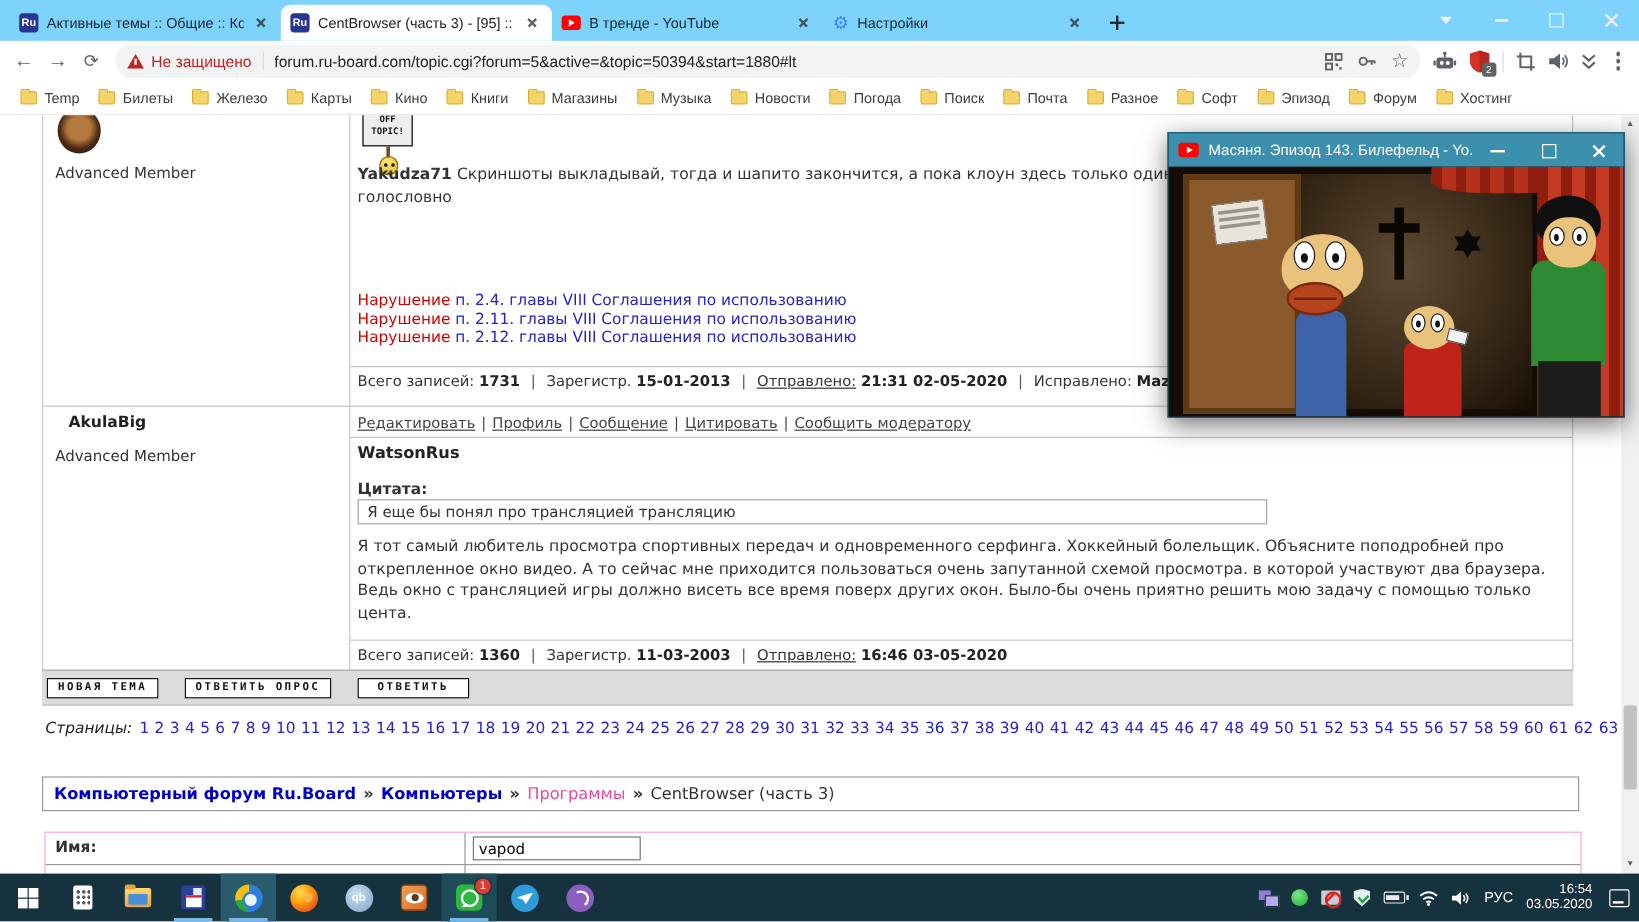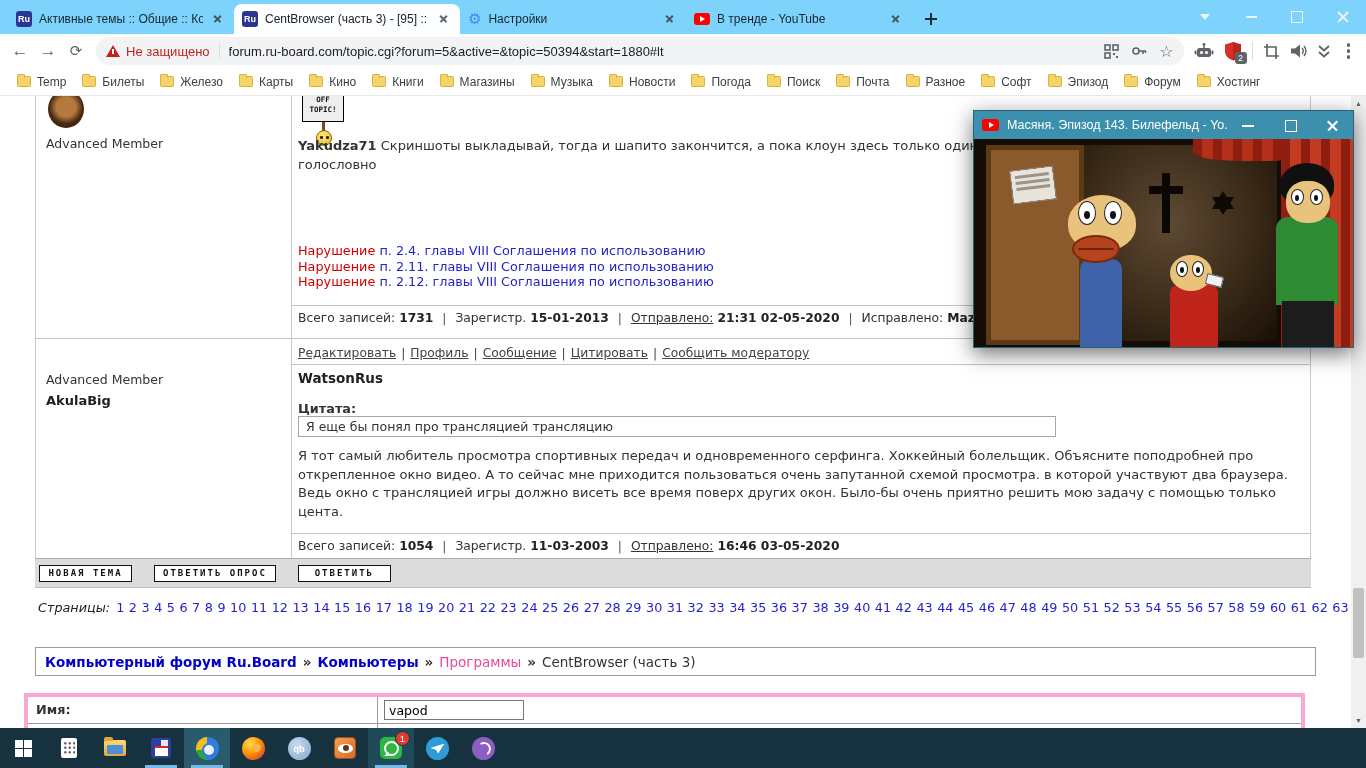--- a/index.html
+++ b/index.html
@@ -69,41 +69,41 @@
   .smiley::before { content:""; position:absolute; left:3px; top:5px; width:2.5px; height:2.5px; background:#222; border-radius:50%; box-shadow:6px 0 0 #222; }
   .smiley::after { content:""; position:absolute; left:5px; top:10.5px; width:6px; height:2px; border-bottom:1.5px solid #333; border-radius:50%; }
   .p1text { position:absolute; left:262px; top:40px; width:1000px; line-height:19px; }
   .vio-list { position:absolute; left:262px; top:147px; line-height:15.5px; font-size:12.8px; }
   .vio-label { color:#d40000; }
   .vio-link { color:#2424cc; }
   .stats { position:absolute; left:262px; top:215px; font-size:12.3px; color:#333; }
   .stats b { color:#222;text-align:center; }
   .sep { margin:0 5px; color:#555; }
   .ulink { text-decoration:underline; }
-  .author { position:absolute; left:10px; top:249px; font-weight:bold; font-size:13px; color:#222;margin-top:48px; }
+  .author { position:absolute; left:21px; top:249px; font-weight:bold; font-size:13px; color:#222; }
   .actions { position:absolute; left:262px; top:250px; font-size:12.3px; color:#444; }
   .act-wrap .pipe { margin:0 5px; text-decoration:none; }
   .act-wrap:first-child .pipe { display:none; }
   .act { text-decoration:underline; }
   .rank2 { position:absolute; left:10px; top:276px; font-size:12.5px; }
   .addressee { position:absolute; left:262px; top:274px; font-weight:bold; font-size:13.5px; color:#222; }
   .quote-label { position:absolute; left:262px; top:305px; font-weight:bold; font-size:12.8px; }
   .quote-box { position:absolute; left:262px; top:320px; width:758px; height:21px; background:#fff; border:1px solid #a6a6a6; font-size:12.5px; padding:2px 7px; white-space:nowrap; overflow:hidden; }
   .pbody { position:absolute; left:262px; top:351px; width:1008px; line-height:18.5px; }
   .stats2 { position:absolute; left:262px; top:443px; font-size:12.3px; }
   .footer-band { position:absolute; left:35px; top:462px; width:1276px; height:30px; background:#dcdcdc; border-top:1px solid #adadad; border-bottom:1px solid #bdbdbd; display:flex; align-items:center; gap:22px; padding-left:4px; }
   .fbtn { background:#fff; border:1.5px solid #111; height:17px; min-width:93px; font-family:"DejaVu Sans Mono",monospace; font-size:9px; font-weight:bold; letter-spacing:2px; color:#111; padding:0 8px; }
   .pages { position:absolute; left:38px; top:503px; width:1272px; font-size:12.8px; line-height:17.5px; color:#222; }
   .pages .pg { color:#2424cc; margin-right:4.5px; }
   .pages .plabel { margin-right:6px;font-style:italic; }
   .crumbs { position:absolute; left:35px; top:551px; width:1281px; height:29px; border:1px solid #9a9a9a; display:flex; align-items:center; padding:0 9px; font-size:13.5px; gap:6px; white-space:nowrap; }
   .crumb-b { color:#0000c8; font-weight:bold; }
   .crumb-l { color:#ec4899; }
   .crumb-sep { color:#333; font-weight:bold; }
-  .formtbl { position:absolute; left:24px; top:597px; width:1281px; height:60px; border:4px solid #f9a8d4; }
+  .formtbl { position:absolute; left:37px; top:597px; width:1281px; height:60px; border:1px solid #f9a8d4; }
   .form-row1 { display:flex; height:27px; border-bottom:1px solid #9a9a9a; }
   .form-cell-l { width:350px; border-right:1px solid #9a9a9a; padding:5px 8px; font-weight:bold; font-size:12.8px; }
   .form-cell-r { flex:1; padding:3px 6px; }
   .form-input { width:140px; height:20px; border:1px solid #767676; font-size:12.5px; padding:1px 4px; font-family:"DejaVu Sans",sans-serif; }
   .form-row2 { display:flex; height:30px; }
   .form-cell-l2 { width:350px; border-right:1px solid #9a9a9a; }
 
   
   .scrollbar { position:absolute; right:0; top:96px; width:15px; height:632px; background:#f0f0f0; z-index:5; }
   .sb-arrow { height:15px; display:flex; align-items:center; justify-content:center; color:#606060; font-size:7px; }
@@ -206,27 +206,27 @@
     <span class="fav-ru">Ru</span>
     <span class="title">Активные темы :: Общие :: Комп</span>
     <span class="tab-close"></span>
   </div>
   <div class="tab active">
     <span class="fav-ru">Ru</span>
     <span class="title">CentBrowser (часть 3) - [95] :: Пр</span>
     <span class="tab-close"></span>
   </div>
   <div class="tab">
+    <span class="fav-yt"></span>
+    <span class="title">В тренде - YouTube</span>
+    <span class="tab-close"></span>
+  </div>
+  <div class="tab">
     <span class="gear-icon"></span>
     <span class="title">Настройки</span>
-    <span class="tab-close"></span>
-  </div>
-  <div class="tab">
-    <span class="fav-yt"></span>
-    <span class="title">В тренде - YouTube</span>
     <span class="tab-close"></span>
   </div>
   <div class="newtab"></div>
   <div class="win-controls">
     <div class="wc">
         <span class="caret-down"></span>
       </div>
     <div class="wc wc-min"></div>
     <div class="wc wc-max"></div>
     <div class="wc wc-close"></div>
@@ -410,21 +410,21 @@
     <div class="author">AkulaBig</div>
     <div class="actions"><span class="act-wrap"><a class="act">Редактировать</a></span><span class="act-wrap"><span class="pipe">|</span><a class="act">Профиль</a></span><span class="act-wrap"><span class="pipe">|</span><a class="act">Сообщение</a></span><span class="act-wrap"><span class="pipe">|</span><a class="act">Цитировать</a></span><span class="act-wrap"><span class="pipe">|</span><a class="act">Сообщить модератору</a></span></div>
     <div class="hline" style="left:256px;right:0;top:268px;"></div>
     <div class="rank2">Advanced Member</div>
     <div class="addressee">WatsonRus</div>
     <div class="quote-label">Цитата:</div>
     <div class="quote-box">Я еще бы понял про трансляцией трансляцию</div>
     <div class="pbody">Я тот самый любитель просмотра спортивных передач и одновременного серфинга. Хоккейный болельщик. Объясните поподробней про открепленное окно видео. А то сейчас мне приходится пользоваться очень запутанной схемой просмотра. в которой участвуют два браузера. Ведь окно с трансляцией игры должно висеть все время поверх других окон. Было-бы очень приятно решить мою задачу с помощью только цента.</div>
     <div class="hline" style="left:256px;right:0;top:437px;"></div>
     <div class="stats stats2">
-      <span>Всего записей:</span> <b>1054</b>
+      <span>Всего записей:</span> <b>1360</b>
       <span class="sep">|</span>
       <span>Зарегистр.</span> <b>11-03-2003</b>
       <span class="sep">|</span>
       <span class="ulink">Отправлено:</span> <b>16:46 03-05-2020</b>
     </div>
   </div>
 
   <div class="footer-band">
       <button class="fbtn">НОВАЯ ТЕМА</button>
       <button class="fbtn">ОТВЕТИТЬ ОПРОС</button>
@@ -549,13 +549,34 @@
     <span class="wa-ico"></span>
     <span class="badge">1</span>
   </div>
   <div class="slot">
       <span class="tg-ico"></span>
     </div>
   <div class="slot">
       <span class="viber-ico"></span>
     </div>
 
+  <div class="tray">
+    <span class="tray-ico mon2"></span>
+    <span class="tray-ico gdot"></span>
+    <span class="tray-ico rmon"></span>
+    <span class="tray-ico shield"></span>
+    <span class="tray-ico batt"></span>
+    <svg class="tray-ico" width="17" height="13" viewBox="0 0 17 13">
+        <path d="M1.5 4.5 Q8.5 -1.5 15.5 4.5 M4 7.5 Q8.5 4 13 7.5 M6.5 10 Q8.5 8.5 10.5 10" fill="none" stroke="#fff" stroke-width="1.5"></path>
+        <circle cx="8.5" cy="11.7" r="1.2" fill="#fff"></circle>
+      </svg>
+    <svg class="tray-ico" width="16" height="13" viewBox="0 0 16 13">
+        <polygon points="0,4.5 3.5,4.5 7.5,1 7.5,12 3.5,8.5 0,8.5" fill="#fff"></polygon>
+        <path d="M9.5 4 q2 2.5 0 5 M11.5 2.5 q3.2 4 0 8" stroke="#fff" stroke-width="1.3" fill="none"></path>
+      </svg>
+    <span class="lang">РУС</span>
+    <span class="clock">
+      <div>16:54</div>
+      <div>03.05.2020</div>
+    </span>
+    <span class="action-center"></span>
+  </div>
 </div>
 
 </body></html>

